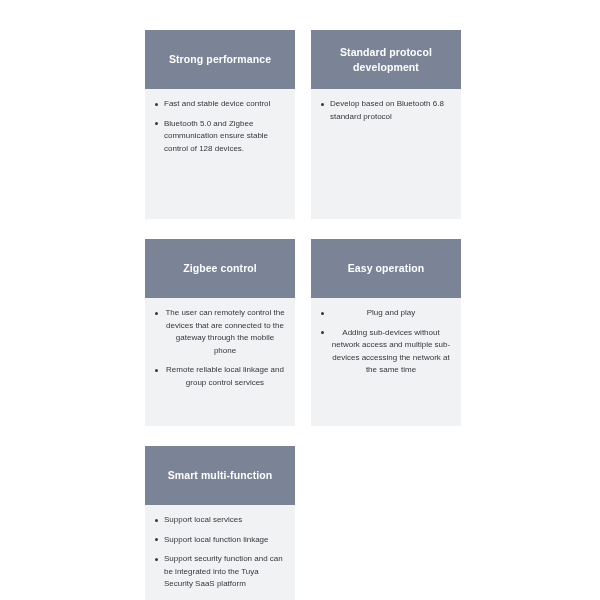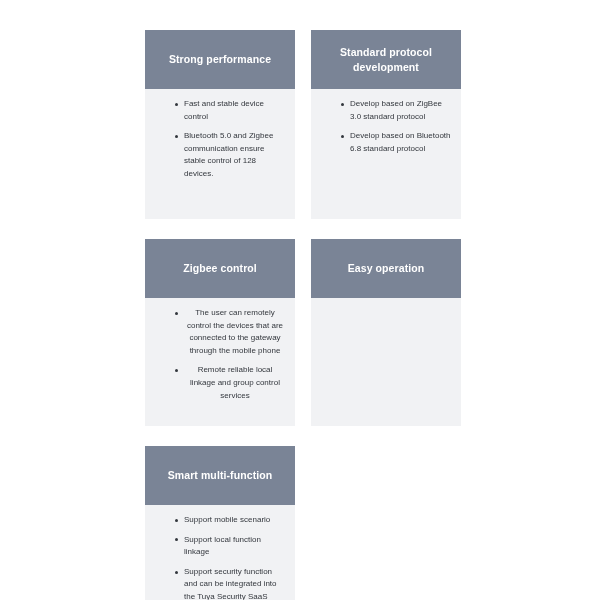--- a/index.html
+++ b/index.html
@@ -55,21 +55,20 @@
     font-size: 10.5px;
     font-weight: bold;
     line-height: 15px;
     text-align: center;
     letter-spacing: 0.1px;
   }
 
   .card-body {
     padding: 9px 9px 14px 9px;
     flex: 1 1 auto;
-    margin-left: 20px;
   }
 
   .bullets {
     list-style: none;
     margin: 0;
     padding: 0;
   }
 
   .bullet {
     position: relative;
@@ -124,24 +123,20 @@
     </div>
 
     <div class="card h-tall">
       <div class="card-header">
         <div class="card-title">Standard protocol development</div>
       </div>
       <div class="card-body">
         <ul class="bullets">
           <li class="bullet">
             <span class="dot"></span>
-            <span>Develop based on ZigBee 3.0 standard protocol</span>
-          </li>
-          <li class="bullet">
-            <span class="dot"></span>
             <span>Develop based on Bluetooth 6.8 standard protocol</span>
           </li>
         </ul>
       </div>
     </div>
 
     <div class="card h-mid">
       <div class="card-header">
         <div class="card-title">Zigbee control</div>
       </div>
@@ -156,31 +151,43 @@
             <span>Remote reliable local linkage and group control services</span>
           </li>
         </ul>
       </div>
     </div>
 
     <div class="card h-mid">
       <div class="card-header">
         <div class="card-title">Easy operation</div>
       </div>
+      <div class="card-body">
+        <ul class="bullets">
+          <li class="bullet">
+            <span class="dot"></span>
+            <span>Plug and play</span>
+          </li>
+          <li class="bullet">
+            <span class="dot"></span>
+            <span>Adding sub-devices without network access and multiple sub-devices accessing the network at the same time</span>
+          </li>
+        </ul>
+      </div>
     </div>
 
     <div class="card h-short">
       <div class="card-header">
         <div class="card-title">Smart multi-function</div>
       </div>
       <div class="card-body">
         <ul class="bullets">
           <li class="bullet">
             <span class="dot"></span>
-            <span>Support mobile scenario</span>
+            <span>Support local services</span>
           </li>
           <li class="bullet">
             <span class="dot"></span>
             <span>Support local function linkage</span>
           </li>
           <li class="bullet">
             <span class="dot"></span>
             <span>Support security function and can be integrated into the Tuya Security SaaS platform</span>
           </li>
         </ul>

